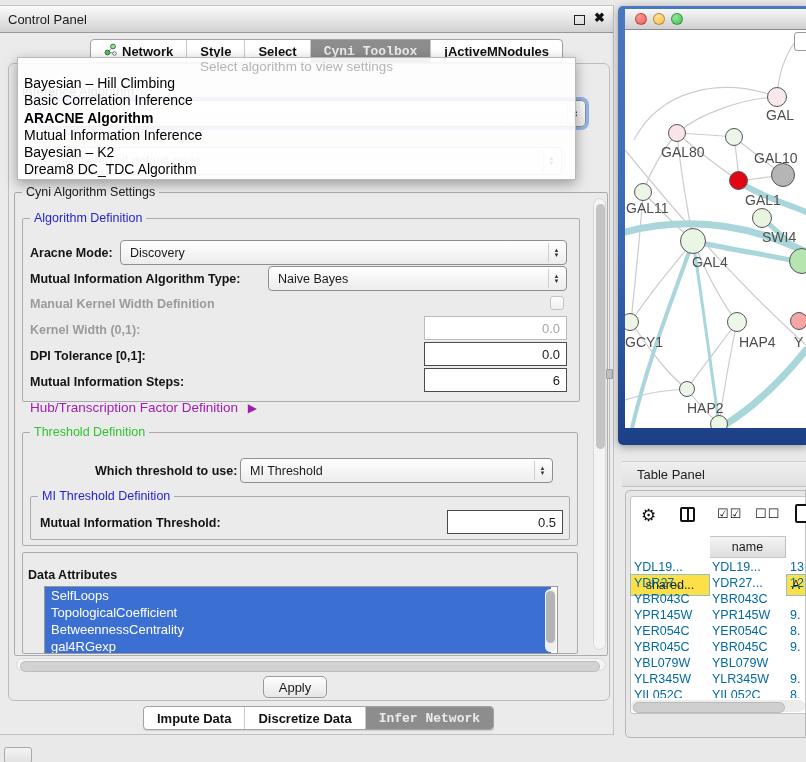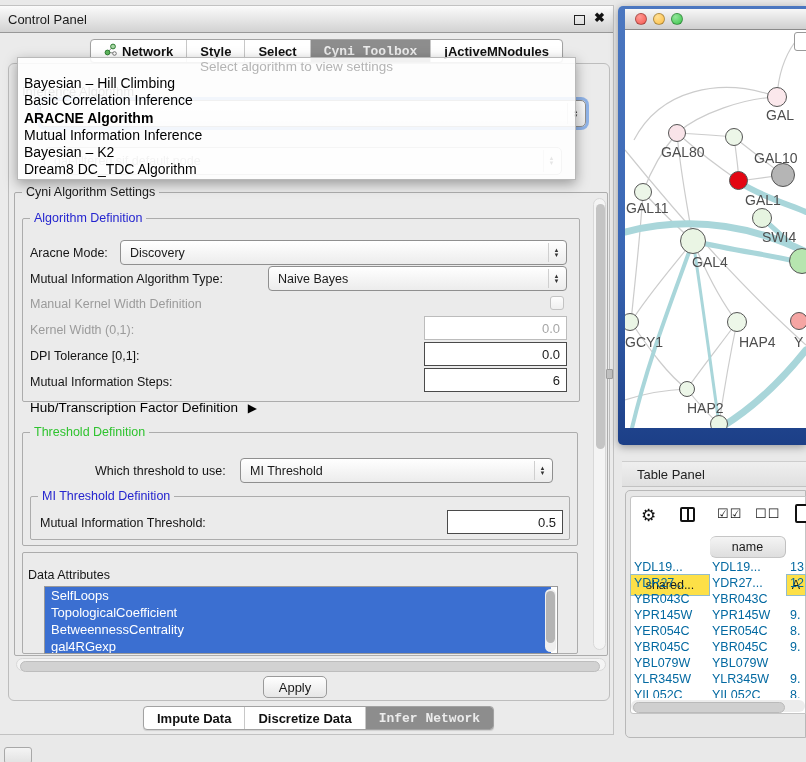--- a/index.html
+++ b/index.html
@@ -27,21 +27,21 @@
   
   .popup{position:absolute;left:17px;top:57px;width:559px;height:123px;background:rgba(255,255,255,.88);
          border:1px solid #b9b9b9;box-shadow:0 4px 12px rgba(0,0,0,.35);z-index:50;box-sizing:border-box;}
   .popup .hint{text-align:center;color:#b4b4b4;font-size:13.5px;height:16px;padding-top:1px;}
   .popup .pitem{font-size:14px;line-height:17.3px;padding-left:6px;white-space:nowrap;color:#000;}
   .popup .pitem.sel{font-weight:bold;}
   
   .group{position:absolute;border:1px solid #acacac;border-radius:2px;box-sizing:border-box;}
   .gtitle{position:absolute;background:#ebebeb;padding:0 4px;font-size:12.5px;white-space:nowrap;z-index:2;}
   .blue{color:#2424cf;} .green{color:#2fc32f;}
-  .blabel{position:absolute;font-weight:normal;font-size:12.5px;color:#141414;white-space:nowrap;}
+  .blabel{position:absolute;font-weight:bold;font-size:12.5px;color:#141414;white-space:nowrap;}
   .dis{color:#9b9b9b !important;}
   
   .combo{position:absolute;background:linear-gradient(#ffffff,#ececec);border:1px solid #8f8f8f;
          border-radius:4px;font-size:12.5px;display:flex;align-items:center;padding-left:9px;
          box-sizing:border-box;}
   .combo .arrows{position:absolute;right:2px;top:2px;bottom:2px;width:15px;border-left:1px solid #cfcfcf;
                  display:flex;flex-direction:column;align-items:center;justify-content:center;
                  font-size:6px;color:#333;line-height:5px;}
   .focusring{box-shadow:0 0 0 3px rgba(105,155,230,.7);}
   .tinput{position:absolute;background:#fff;border:1px solid #4a4a4a;font-size:13px;
@@ -178,21 +178,21 @@
   <div class="blabel" style="left:30px;top:349px;">DPI Tolerance [0,1]:</div>
   <div class="tinput" style="left:424px;top:342px;width:143px;height:24px;">
     <span>0.0</span>
   </div>
 
   <div class="blabel" style="left:30px;top:375px;">Mutual Information Steps:</div>
   <div class="tinput" style="left:424px;top:368px;width:143px;height:24px;">
     <span>6</span>
   </div>
 
-  <div class="abs" style="left:30px;top:400px;font-size:13.5px;color:#000000;">
+  <div class="abs" style="left:30px;top:400px;font-size:13.5px;color:#a21caf;">
     <span>Hub/Transcription Factor Definition</span>
     <span style="font-size:12px;margin-left:6px;">▶</span>
   </div>
 
   <div class="group" style="left:22px;top:432px;width:556px;height:114px;"></div>
   <div class="gtitle green" style="left:30px;top:425px;">Threshold Definition</div>
 
   <div class="blabel" style="left:95px;top:464px;">Which threshold to use:</div>
   <div class="combo" style="left:240px;top:458px;width:313px;height:25px;">
     <span>MI Threshold</span>
@@ -323,21 +323,21 @@
   <div class="icon-btn" style="left:680px;top:507px;width:15px;height:15px;border:2px solid #111;border-radius:2px;box-sizing:border-box;">
     <div style="position:absolute;left:5px;top:0;width:2px;height:11px;background:#111;"></div>
   </div>
   <div class="icon-btn" style="left:717px;top:506px;font-size:13px;letter-spacing:1px;">☑☑</div>
   <div class="icon-btn" style="left:755px;top:506px;font-size:13px;letter-spacing:1px;">☐☐</div>
   <div class="icon-btn" style="left:795px;top:504px;width:14px;height:19px;border:2px solid #111;border-radius:2px;background:#fff;box-sizing:border-box;"></div>
 
   <div class="th-cell th-sel" style="left:630px;top:536px;width:80px;">
     <span>shared...</span>
   </div>
-  <div class="th-cell th-plain" style="left:710px;top:536px;width:76px;border-radius:6px;">
+  <div class="th-cell th-plain" style="left:710px;top:536px;width:76px;">
     <span>name</span>
   </div>
   <div class="th-cell th-sel" style="left:786px;top:536px;width:20px;">
     <span>A</span>
   </div>
 
   <div>
     <div class="td-cell" style="left:634px;top:560px;width:72px;">YDL19...</div>
     <div class="td-cell" style="left:712px;top:560px;width:70px;">YDL19...</div>
     <div class="td-cell" style="left:790px;top:560px;width:16px;">13</div>

